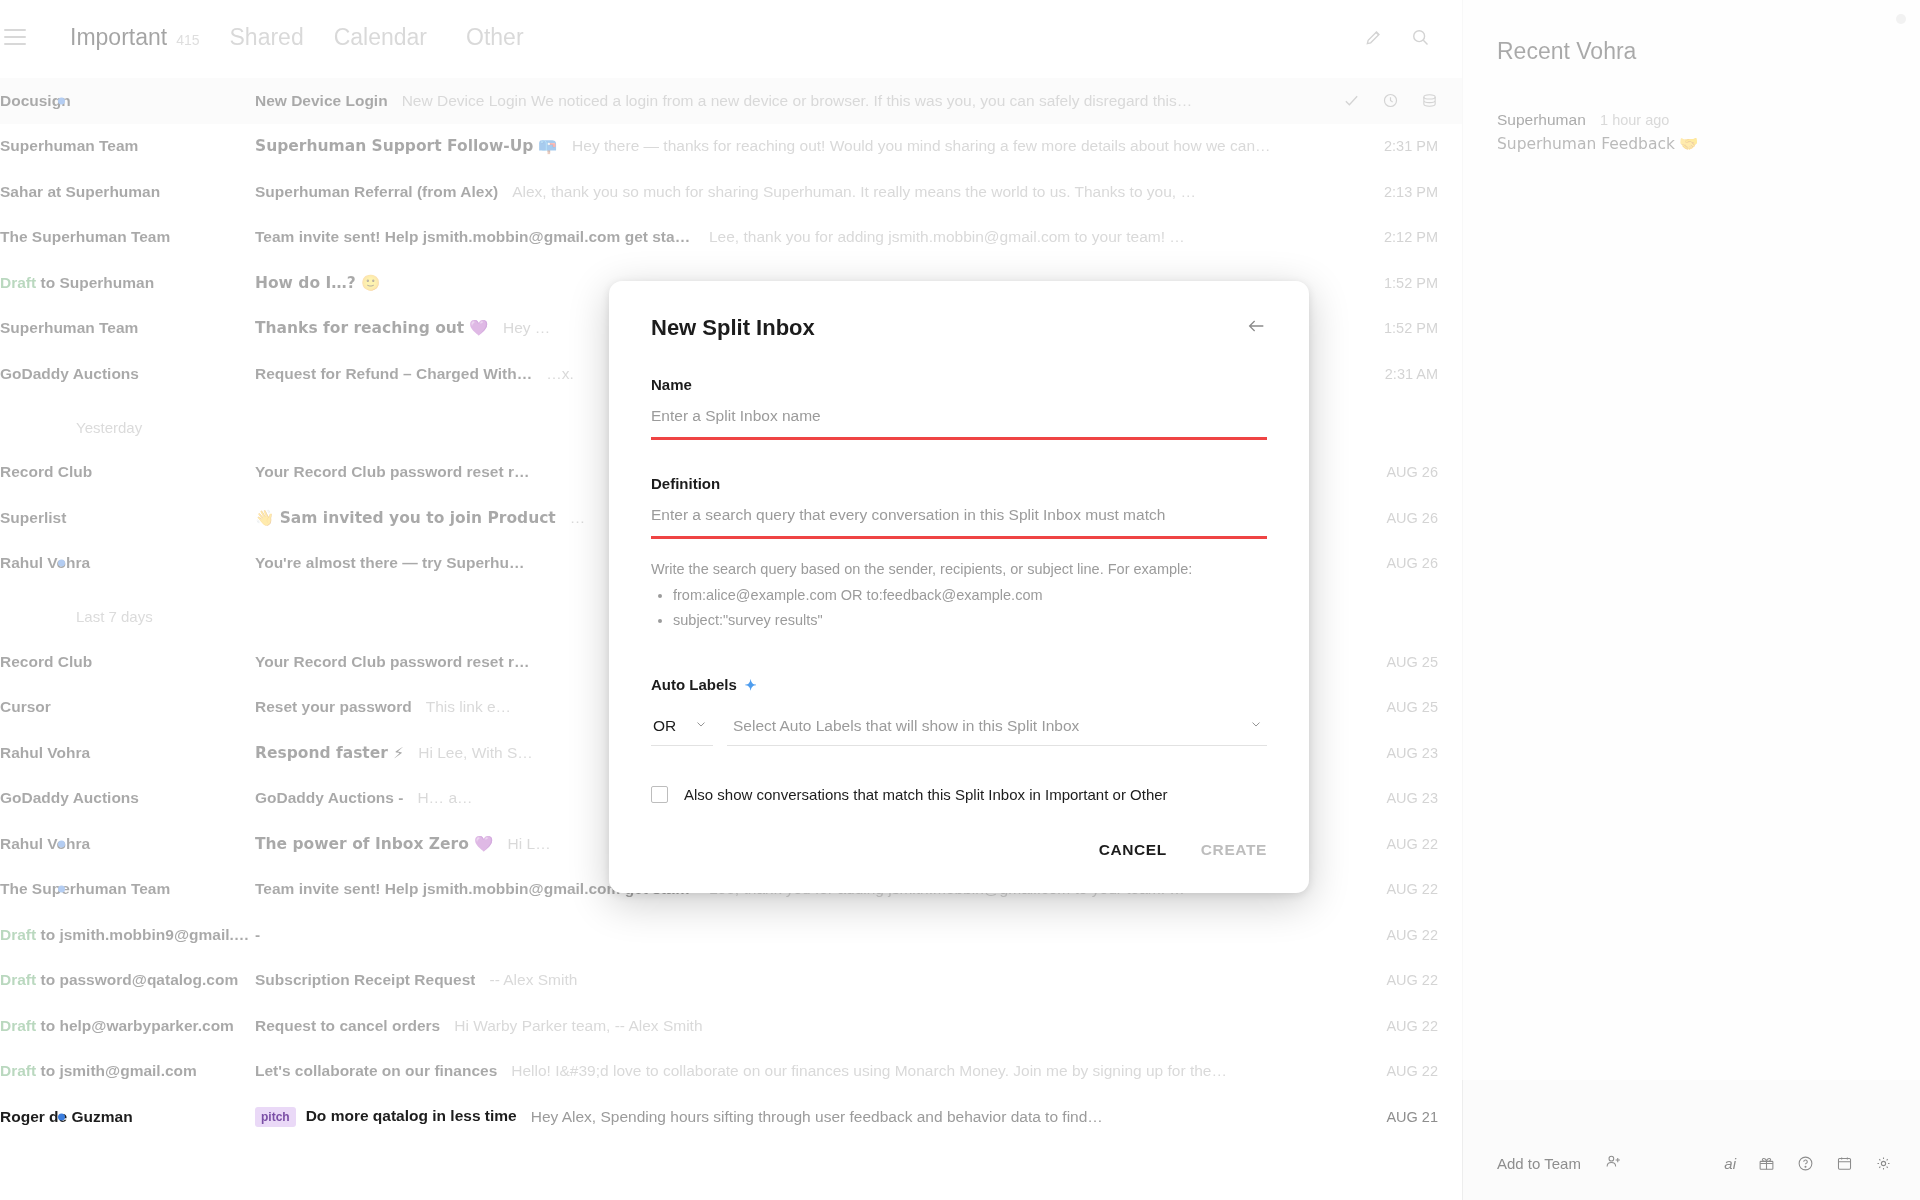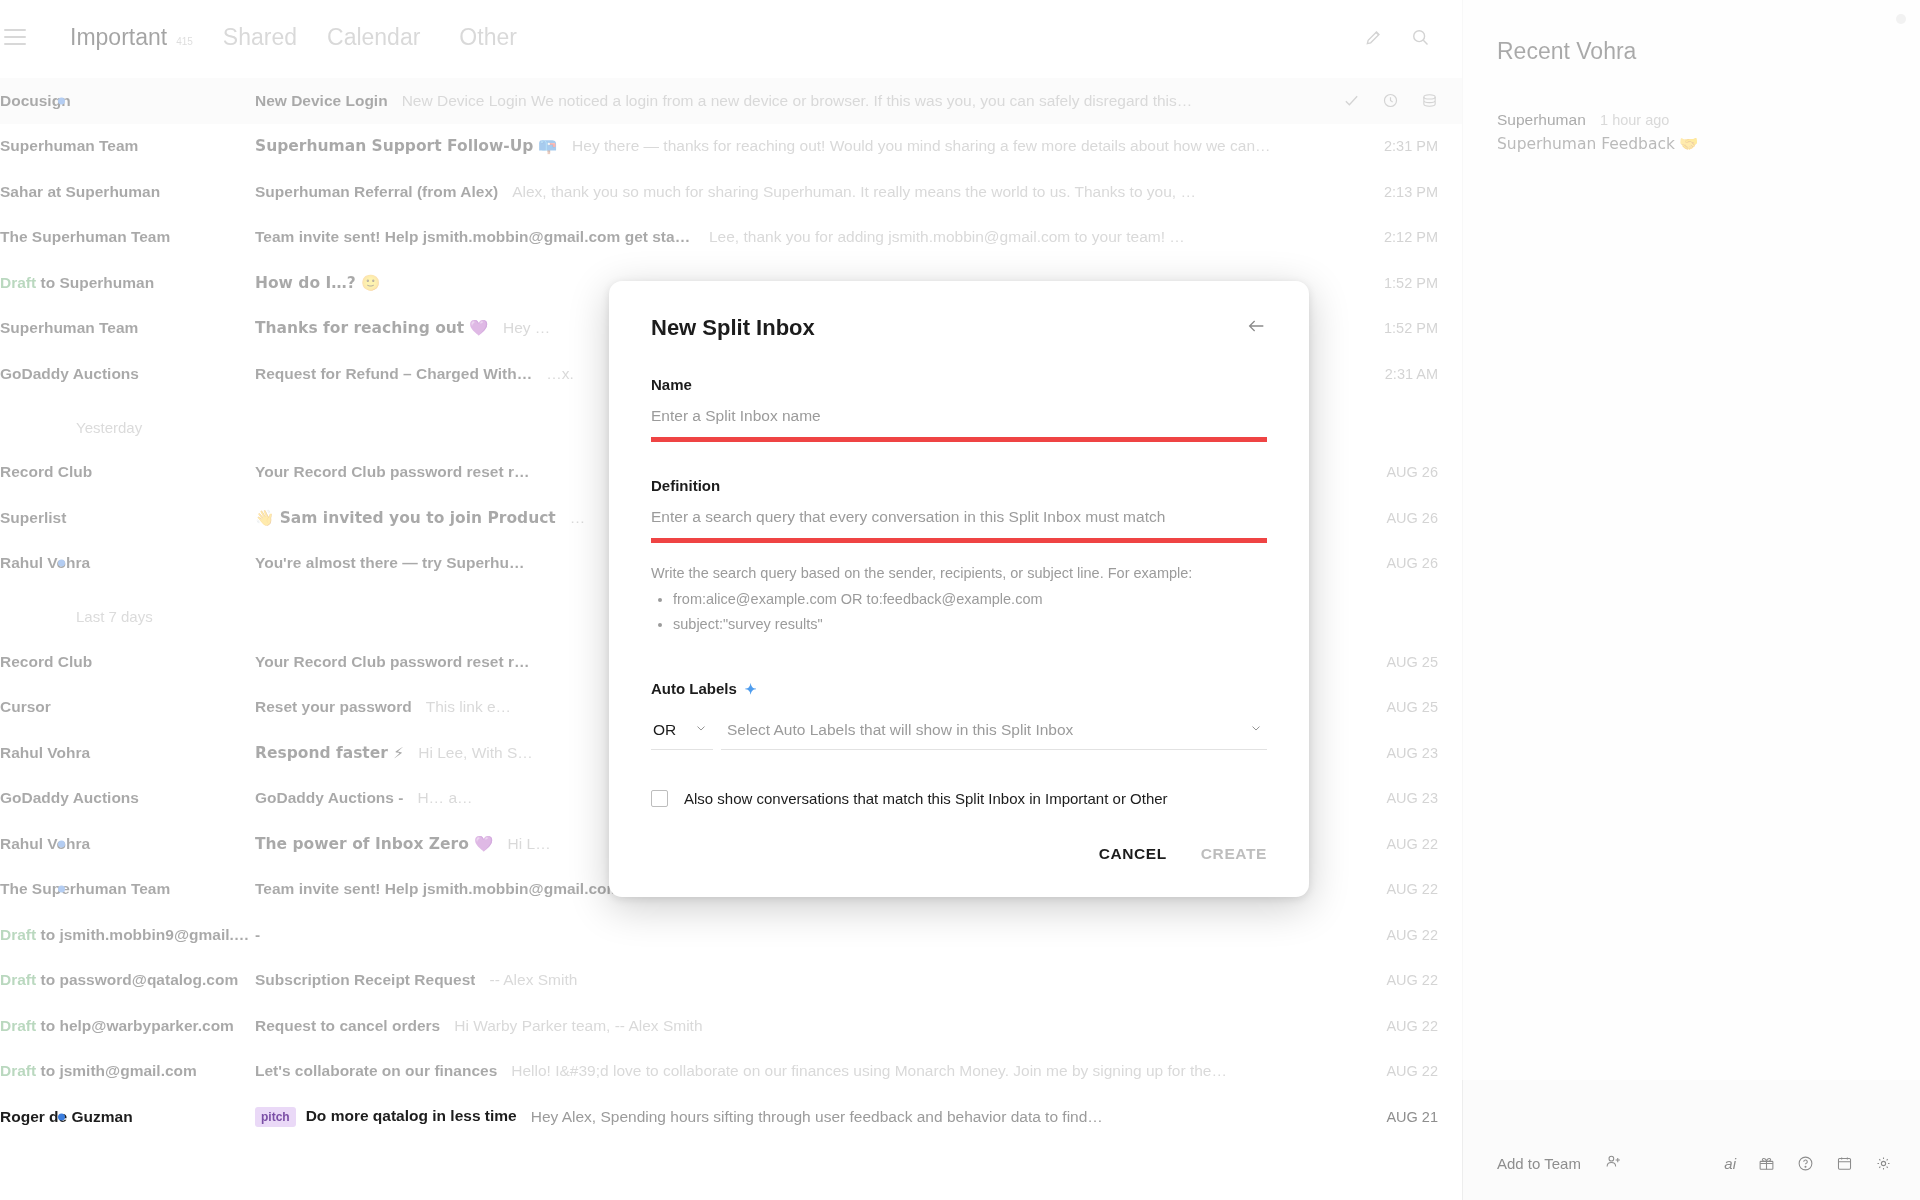--- a/index.html
+++ b/index.html
@@ -44,21 +44,21 @@
   }
   .tab {
     display: flex; align-items: baseline; gap: 9px;
     font-size: 23px;
     color: #9c9c9c;
     cursor: pointer;
     white-space: nowrap;
   }
   .tab.active { color: #111111; }
   .tab .count {
-    font-size: 10px; color: #a8a8a8;
+    font-size: 14px; color: #a8a8a8;
   }
   .topbar-right {
     margin-left: auto;
     display: flex; align-items: center; gap: 26px;
     padding-right: 8px;
   }
   .icon-btn { color: #8c8c8c; display: flex; align-items: center; cursor: pointer; }
 
   
   .mail-list { padding-top: 4px; }
@@ -189,21 +189,21 @@
   .modal-title { font-size: 22px; color: #1c1c1c; font-weight: bold; }
   .modal-back { margin-left: auto; color: #8b8b8b; cursor: pointer; }
 
   .field-label {
     font-size: 15px; color: #1c1c1c; font-weight: bold;
     margin-top: 35px;
   }
   .underline-input {
     width: 100%;
     border: none;
-    border-bottom: 5px solid #ef4444;
+    border-bottom: 3px solid #ef4444;
     outline: none;
     font-size: 15.5px;
     color: #1c1c1c;
     padding: 14px 0 12px 0;
     background: transparent;
     font-family: "Liberation Sans", sans-serif;
   }
   .underline-input::placeholder { color: #9b9b9b; }
   .helper {
     font-size: 14.5px; color: #9b9b9b;
@@ -215,21 +215,21 @@
   .auto-labels-label {
     display: flex; align-items: center; gap: 8px;
     font-size: 15px; color: #1c1c1c; font-weight: bold;
     margin-top: 45px;
   }
   .sparkle { color: #4f9dee; font-size: 14px; }
 
   .label-row {
     display: flex; align-items: center;
     margin-top: 14px;
-    gap: 8px;
+    gap: 14px;
   }
   .op-select {
     display: flex; align-items: center; gap: 18px;
     border-bottom: 1px solid #e2e2e2;
     padding: 10px 4px 10px 2px;
     min-width: 62px;
     font-size: 15.5px; color: #1c1c1c;
     cursor: pointer;
   }
   .labels-select {

